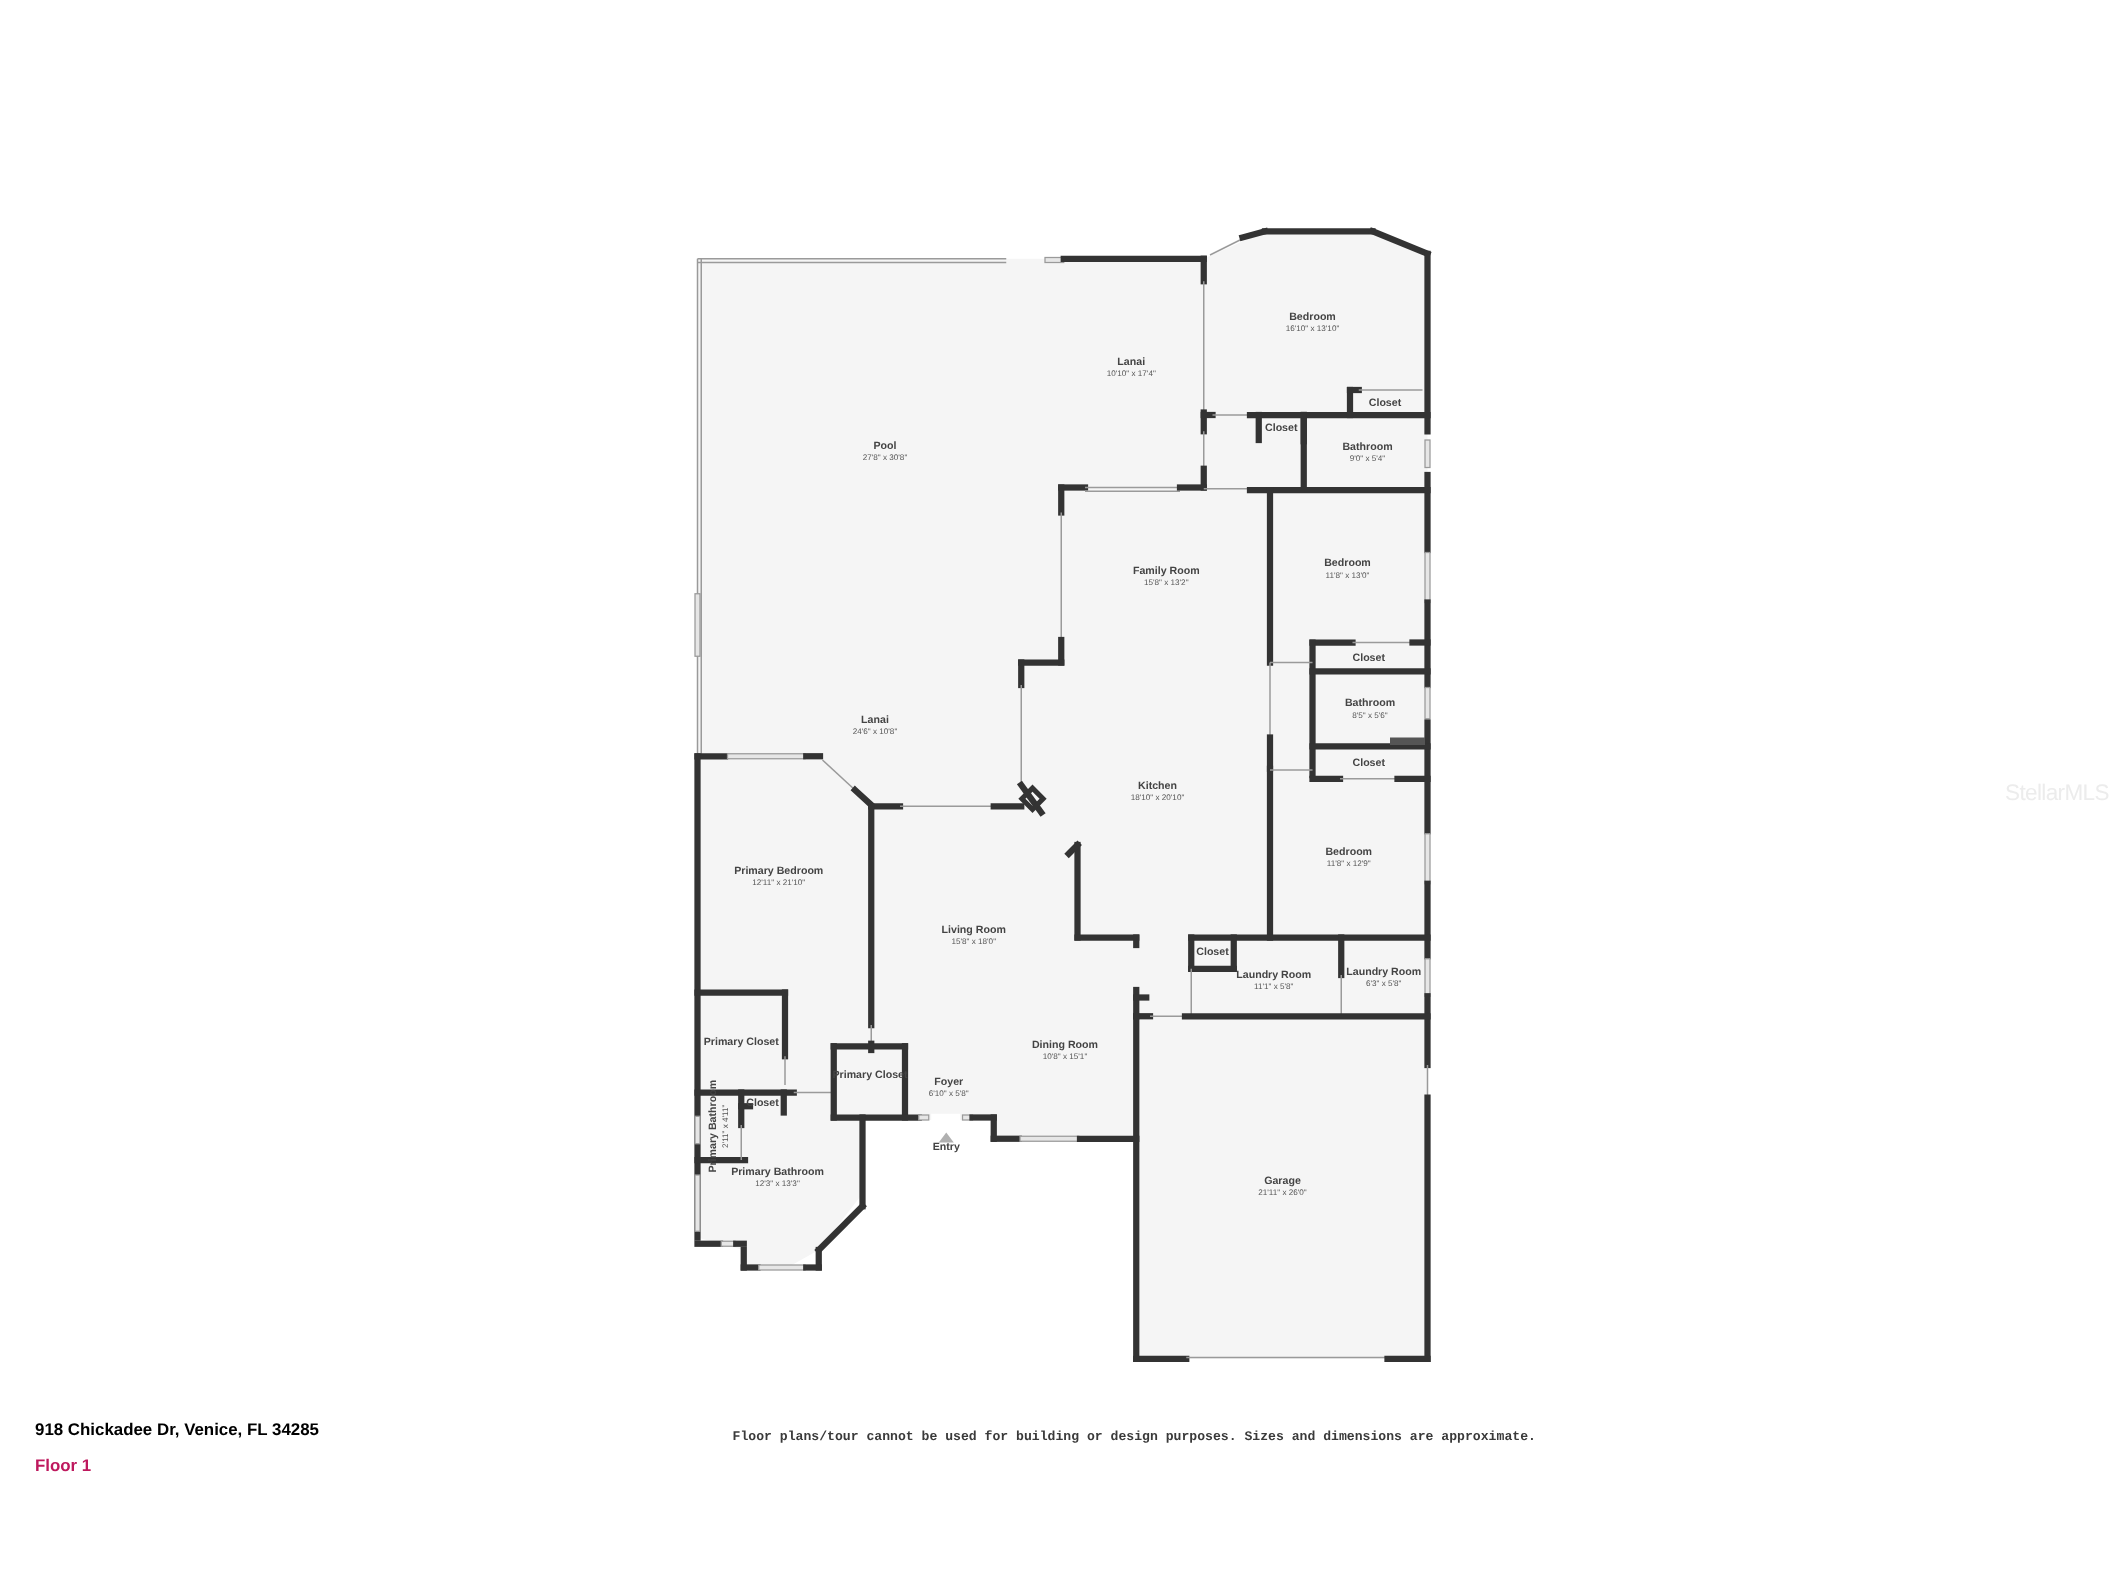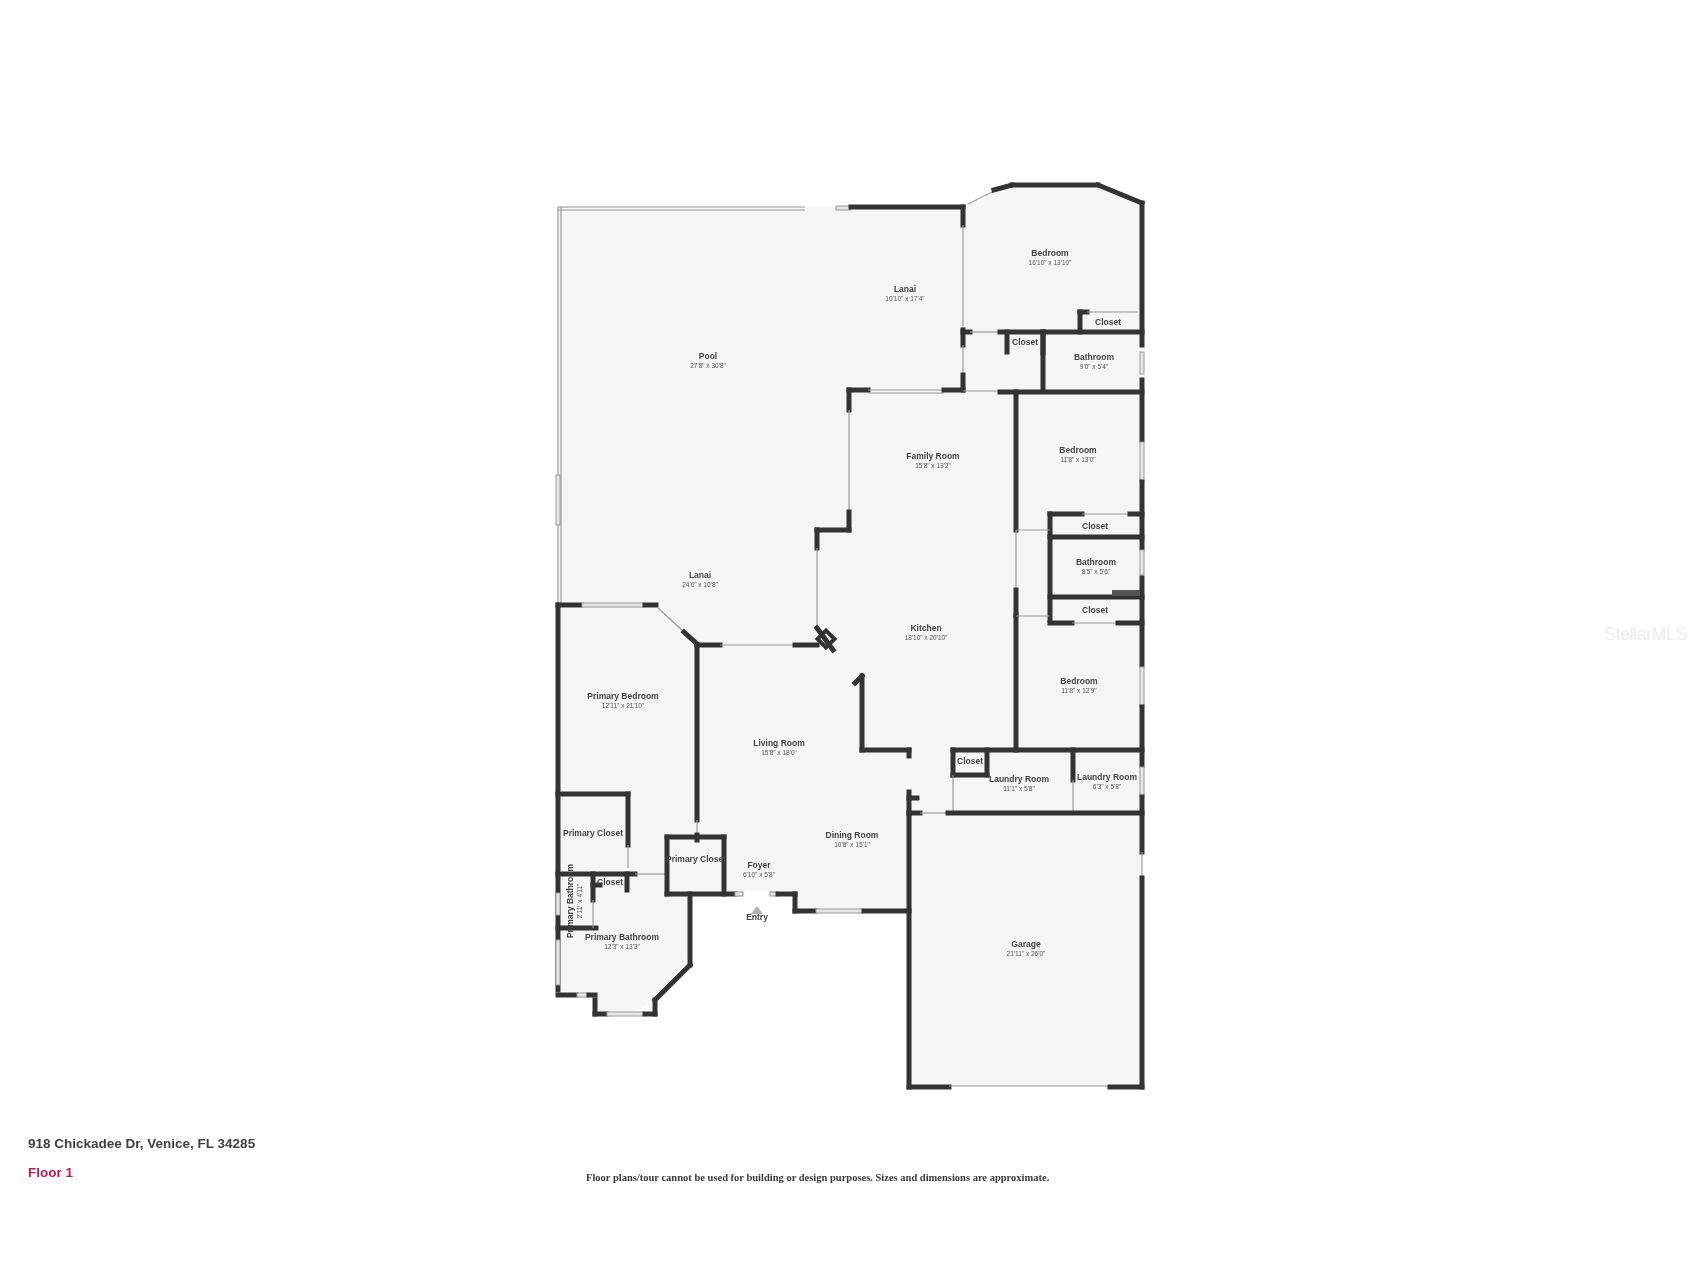--- a/index.html
+++ b/index.html
@@ -5,23 +5,23 @@
   html, body { margin: 0; padding: 0; background: #ffffff; }
   body { width: 1697px; height: 1272px; position: relative; overflow: hidden; font-family: "DejaVu Sans", sans-serif; }
   #plan { position: absolute; left: 0; top: 0; width: 1697px; height: 1272px; }
   .floor { fill: #f5f5f5; stroke: none; }
   .wall { stroke: #333333; stroke-width: 5; fill: none; stroke-linecap: square; }
   .thin { stroke: #9a9a9a; stroke-width: 1.2; fill: none; }
   .win { stroke: #9a9a9a; stroke-width: 1; fill: #e6e6e6; }
   .door { stroke: #ffffff; stroke-width: 6; }
   .rlabel { font-family: "Liberation Sans", sans-serif; font-weight: bold; font-size: 8.5px; fill: #444; text-anchor: middle; }
   .rdim { font-family: "Liberation Sans", sans-serif; font-size: 6.5px; fill: #555; text-anchor: middle; }
-  .footer-addr { position: absolute; left: 28px; top: 1136px; font-family: "Liberation Sans", sans-serif; font-weight: bold; font-size: 13.5px; color: #404040; }
+  .footer-addr { position: absolute; left: 28px; top: 1136px; font-family: "Liberation Sans", sans-serif; font-weight: bold; font-size: 13.5px; color: #000000; }
   .footer-floor { position: absolute; left: 28px; top: 1165px; font-family: "Liberation Sans", sans-serif; font-weight: bold; font-size: 13.5px; color: #be185d; }
-  .disclaimer { position: absolute; left: 586px; top: 1172px; font-family: Liberation Serif, serif; font-weight: bold; font-size: 10.5px; color: #3a3a3a; white-space: nowrap; }
+  .disclaimer { position: absolute; left: 586px; top: 1144px; font-family: Liberation Mono, monospace; font-weight: bold; font-size: 10.5px; color: #3a3a3a; white-space: nowrap; }
   .watermark { position: absolute; left: 1604px; top: 624px; font-family: "Liberation Sans", sans-serif; font-size: 18px; color: #ececec; letter-spacing: -0.5px; }
 </style>
 </head>
 <body>
 
 <svg id="plan" viewBox="0 0 1697 1272" xmlns="http://www.w3.org/2000/svg">
 
   <g>
     <polygon class="floor" points="558,207 963,207 1012,185 1098,185 1142,203 1142,1087 909,1087 909,911 795,911 795,896 725,896 725,894 690,894 690,955 655,1000 630,1014 595,1014 595,1000 558,990"></polygon>
   </g>

